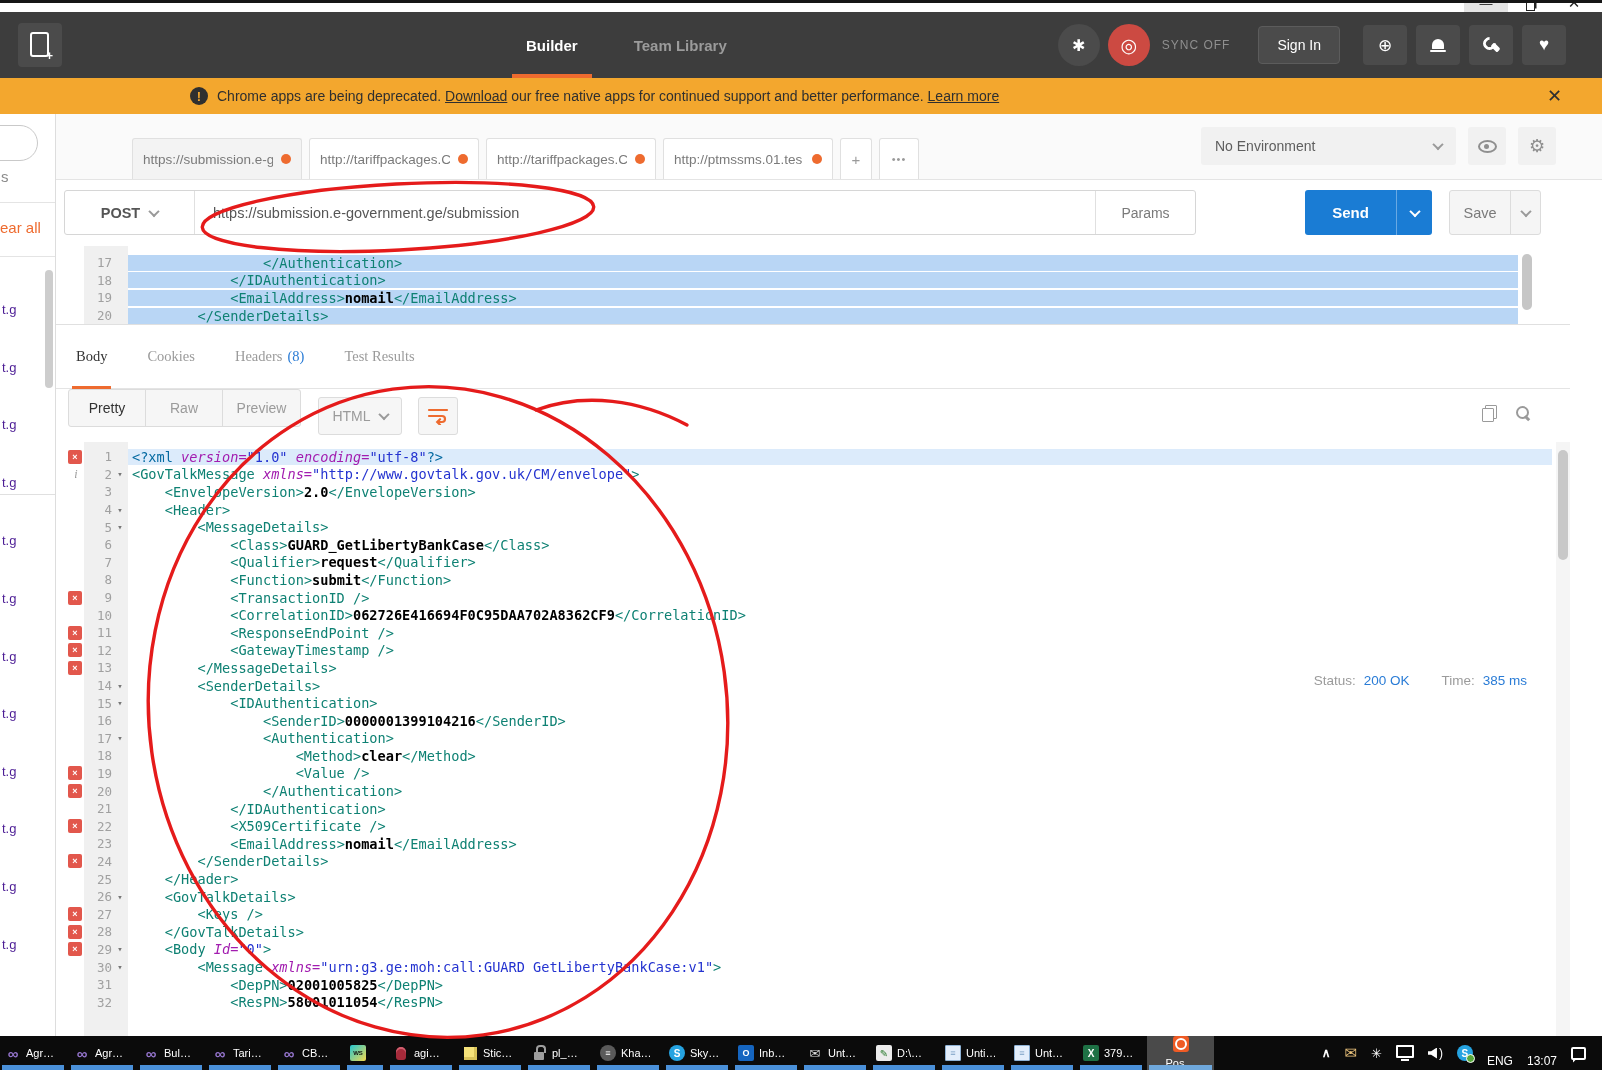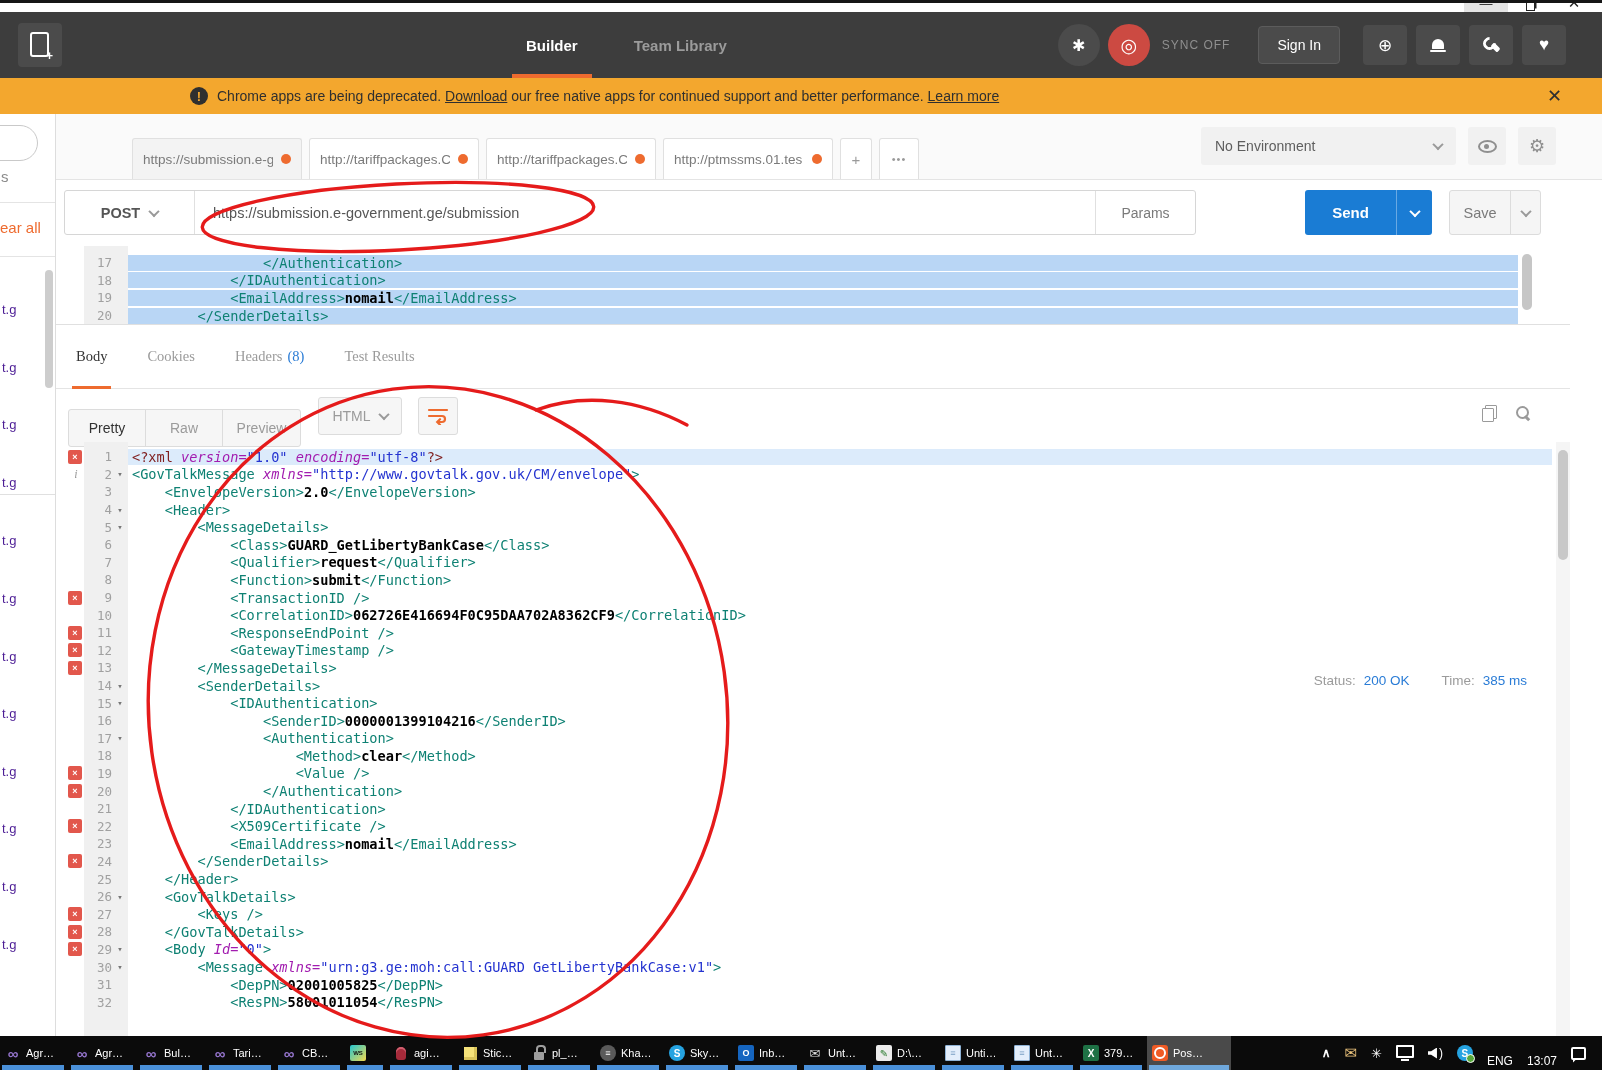--- a/index.html
+++ b/index.html
@@ -94,21 +94,21 @@
   .crow { display:flex; align-items:center; height:17.6px; font-family:"DejaVu Sans Mono", monospace; font-size:13.6px; position:relative; }
   .cicon { width:16px; margin-left:12px; display:flex; align-items:center; justify-content:center; flex:none; }
   .cicon.err { width:14px; height:14px; margin-right:2px; background:#e2574c; border-radius:2px; color:#fff; font-size:9px; font-weight:bold; font-family:"Liberation Sans",sans-serif; }
   .cicon.info { color:#9a9a9a; font-style:italic; font-family:"Liberation Serif",serif; font-size:12px; }
   .cnum { width:28px; text-align:right; color:#a0a0a0; font-size:12.5px; flex:none; }
   .cfold { width:16px; text-align:center; color:#777; font-size:9px; flex:none; }
   .ccode { flex:1; white-space:pre; overflow:hidden; padding-left:4px; color:#333; }
   .x-tag { color:#0e8173; }
   .x-attr { color:#a21caf;font-style:italic; }
   .x-str { color:#2433d0; }
-  .x-meta { color:#7f1d1d; }
+  .x-meta { color:#0369a1; }
   .x-text { color:#000; font-weight:bold; }
   .numbg { position:absolute; left:28px; top:0; bottom:0; width:44px; background:#f0f0f0; }
 
   
   .reqeditor { position:absolute; top:132px; left:0; right:0; height:78px; overflow:hidden; background:#fff; }
   .reqeditor .rows { position:relative; padding-top:8px; }
   .reqeditor .crow.sel .ccode { background:#b9d6f5; margin-right:84px; }
   .req-thumb { position:absolute; right:70px; top:8px; width:10px; height:56px; background:#c6c6c6; border-radius:5px; }
 
   
@@ -116,21 +116,21 @@
   .resptabs { position:relative; height:64px; border-bottom:1px solid #e4e4e4; display:flex; align-items:center; padding-left:20px; gap:40px;font-family:Liberation Serif, serif; }
   .resptab { position:relative; height:100%; display:flex; align-items:center; font-size:14.5px; color:#9b9b9b; cursor:pointer; gap:5px; }
   .resptab.active { color:#333; }
   .resptab.active::after { content:""; position:absolute; left:-4px; right:-4px; bottom:-1px; height:3px; background:#ee6b2f; }
   .resptab .cnt { color:#2a7cd6; }
   .resp-status { position:absolute; right:43px; top:0; height:100%; display:flex; align-items:center; gap:8px; font-size:13.5px; }
   .resp-status .lab { color:#9b9b9b; }
   .resp-status .val { color:#2a7cd6; }
   .resp-status .gap { width:16px; }
   .resptoolbar { position:relative; height:53px; }
-  .views { position:absolute; left:12px; top:20px; height:38px; display:flex; background:#f6f6f6; border:1px solid #dcdcdc; border-radius:3px; overflow:hidden; }
+  .views { position:absolute; left:12px; top:0; height:38px; display:flex; background:#f6f6f6; border:1px solid #dcdcdc; border-radius:3px; overflow:hidden; }
   .view { width:77px; display:flex; align-items:center; justify-content:center; font-size:14px; color:#9b9b9b; border-right:1px solid #dcdcdc; cursor:pointer; }
   .view:last-child { border-right:none; }
   .view.active { color:#333; }
   .fmt-select { position:absolute; left:262px; top:8px; width:84px; height:38px; background:#f6f6f6; border:1px solid #dcdcdc; border-radius:3px; display:flex; align-items:center; justify-content:center; gap:9px; color:#9b9b9b; font-size:14px; cursor:pointer; }
   .wrap-btn { position:absolute; left:362px; top:8px; width:40px; height:38px; background:#f6f6f6; border:1px solid #dcdcdc; border-radius:3px; display:flex; align-items:center; justify-content:center; cursor:pointer; }
   .rt-right { position:absolute; right:38px; top:16px; display:flex; gap:18px; }
   .icon-copy { position:relative; width:15px; height:17px; cursor:pointer; }
   .icon-copy::before { content:""; position:absolute; right:0; top:0; width:10px; height:12px; border:1.5px solid #9a9a9a; border-radius:1px; }
   .icon-copy::after { content:""; position:absolute; left:0; bottom:0; width:10px; height:12px; border:1.5px solid #9a9a9a; border-radius:1px; background:#fff; }
   .icon-search { position:relative; width:17px; height:17px; cursor:pointer; }
@@ -139,21 +139,21 @@
   .codearea { position:absolute; top:117px; bottom:0; left:0; right:14px; overflow:hidden; }
   .codearea .rows { position:relative; padding-top:6px; }
   .codearea .crow.sel .ccode { background:#dcebfb; margin-right:4px; }
   .vscroll { position:absolute; right:0; top:117px; bottom:0; width:14px; background:#f5f5f5; }
   .vscroll .thumb { position:absolute; left:2px; right:2px; top:8px; height:110px; background:#c8c8c8; border-radius:5px; }
 
   
   .taskbar { position:absolute; left:0; right:0; bottom:0; height:34px; background:#0b0b0b; display:flex; align-items:stretch; z-index:5; }
   .tb-item { position:relative; width:66px; flex:none; display:flex; align-items:center; gap:5px; padding:0 5px; cursor:pointer; }
   .tb-item.icononly { width:40px; }
-  .tb-item.active { width:84px; background:#4a4a4a; }
+  .tb-item.active { width:67px; background:#4a4a4a;flex-direction:column; }
   .tb-item .lbl { color:#fff; font-size:11px; white-space:nowrap; overflow:hidden; }
   .tb-item::after { content:""; position:absolute; left:2px; right:2px; bottom:0; height:5px; background:#4a90d9; }
   .tb-item.active::after { background:#6fa8dc; }
   .ti { position:relative; width:16px; height:16px; display:flex; align-items:center; justify-content:center; flex:none; }
   .ti-vs::before { content:"∞"; color:#9575cd; font-weight:bold; font-size:15px; }
   .ti-ws { background:linear-gradient(135deg,#24c6d0,#f5d94e); border-radius:2px; }
   .ti-ws::before { content:"WS"; font-size:6px; color:#111; font-weight:bold; }
   .ti-db::before { content:""; width:10px; height:13px; background:#a52a3a; border-radius:5px 5px 3px 3px; box-shadow:inset 0 2px 0 #d06070; }
   .ti-sticky::before { content:""; width:13px; height:13px; background:#f5e27a; box-shadow:inset -3px -3px 0 #d9c35a; }
   .ti-lock::before { content:""; position:absolute; bottom:1px; left:3px; width:10px; height:8px; background:#9e9e9e; border-radius:1px; }

